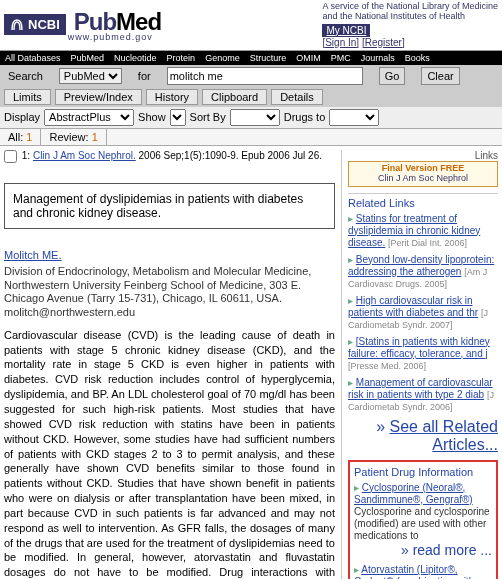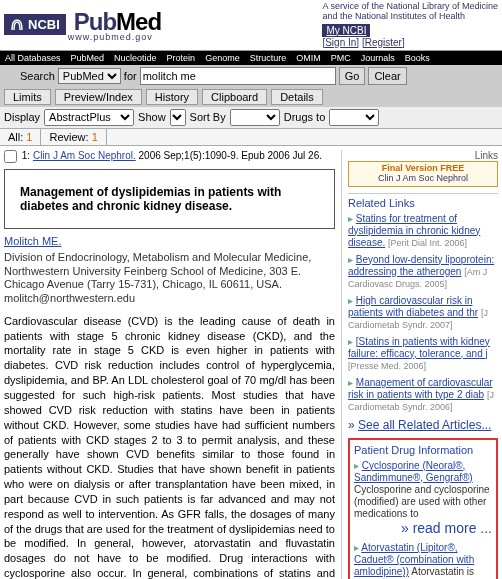--- a/index.html
+++ b/index.html
@@ -10,47 +10,47 @@
 .pubmed-logo{font-size:24px;font-weight:bold;color:#336;margin-left:8px;letter-spacing:-1px}
 .pubmed-logo .m{color:#000}
 .pubmed-url{font-size:9px;color:#336;letter-spacing:1px;margin-left:2px;margin-top:-4px}
 .head-right{margin-left:auto;text-align:left;font-size:10px}
 .service{color:#336;font-size:9px;line-height:1.1}
 .my-ncbi{background:#336;color:#fff;padding:1px 4px;margin-top:2px;display:inline-block}
 .my-ncbi a{color:#fff}
 .signin a{color:#336;font-size:10px}
 .navbar{display:flex;background:#000;color:#fff;font-size:9px}
 .navbar div{padding:2px 5px;cursor:pointer}
-.searchbar{display:flex;align-items:center;background:#ccc;padding:2px 20px;gap:3px}
+.searchbar{display:flex;align-items:center;background:#ccc;padding:2px 8px;gap:16px}
 .searchbar label{font-size:11px}
 .searchbar select,.searchbar input[type=text]{font-size:11px;border:1px solid #7a7a7a;height:16px}
 .searchbar input[type=text]{width:190px;padding:0 2px}
 .btn{background:#ddd;border:1px solid #888;padding:0 5px;font-size:11px;cursor:pointer;height:18px}
 .tabbar{display:flex;background:#ccc;padding:2px 4px;gap:4px}
 .tabbtn{background:#e8e8e8;border:1px solid #999;padding:1px 8px;font-size:11px;cursor:pointer}
 .displaybar{display:flex;align-items:center;background:#eee;padding:2px 4px;gap:4px;border-bottom:1px solid #aaa;font-size:11px}
 .displaybar select{font-size:11px;height:17px}
 .subtabs{display:flex;background:#f5f5f5;border-bottom:1px solid #aaa;font-size:11px}
 .subtab{padding:2px 8px;border-right:1px solid #aaa;cursor:pointer}
 .subtab .c{color:#c60}
 .content{display:flex;padding:4px}
 .main{flex:1;padding-right:6px}
 .citeline{font-size:10px;margin-bottom:4px}
 .citeline input{vertical-align:middle;margin:0 2px 0 0}
-.titlebox{border:1px solid #555;padding:15px;margin:6px 0;font-weight:bold;font-size:12px}
+.titlebox{border:1px solid #555;padding:8px;margin:20px 0;font-weight:normal;font-size:12px}
 .author{margin:4px 0}
 .affil{font-size:11px;color:#333;margin-bottom:8px;line-height:1.25}
 .abstract{font-size:11px;line-height:1.35;text-align:justify}
 .side{width:150px;font-size:10px;border-left:1px solid #ccc;padding-left:6px}
 .freebadge{border:1px solid #c93;background:#fffae8;padding:2px 3px;font-size:9px;text-align:center;margin-bottom:4px;line-height:1.1}
 .freebadge .t{color:#c60;font-weight:bold}
 .sidehdr{color:#2645a8;font-weight:normal;font-size:11px;margin:6px 0 4px 0;border-top:1px solid #ccc;padding-top:3px}
 .sideitem{margin:3px 0 5px 0;line-height:1.2}
 .sideitem .src{color:#888;font-size:9px}
-.seeall{text-align:left;color:#2645a8;font-size:12px;margin-top:2px}
+.seeall{text-align:right;color:#2645a8;font-size:16px;margin-top:2px}
 .seeall::before{content:"» "}
 .drugbox{border:2px solid #d33;padding:4px;margin-top:6px}
 .drugitem{margin:4px 0 6px 0;font-size:10px;line-height:1.2}
 .drugitem .readmore{display:block;text-align:right;color:#2645a8;font-size:14px}
 .links-lbl{font-size:10px;color:#555;text-align:right}
 .tri{color:#6a8}
 </style>
 </head>
 <body>
 

